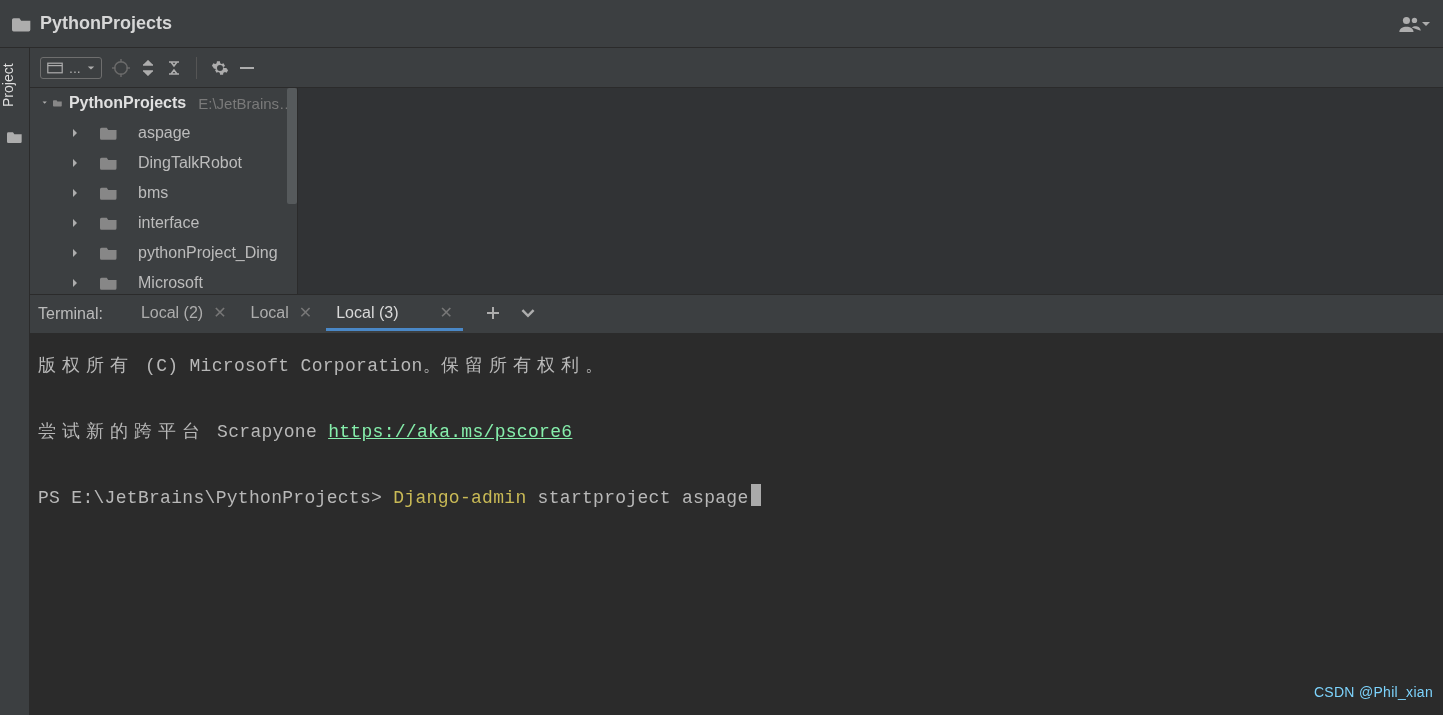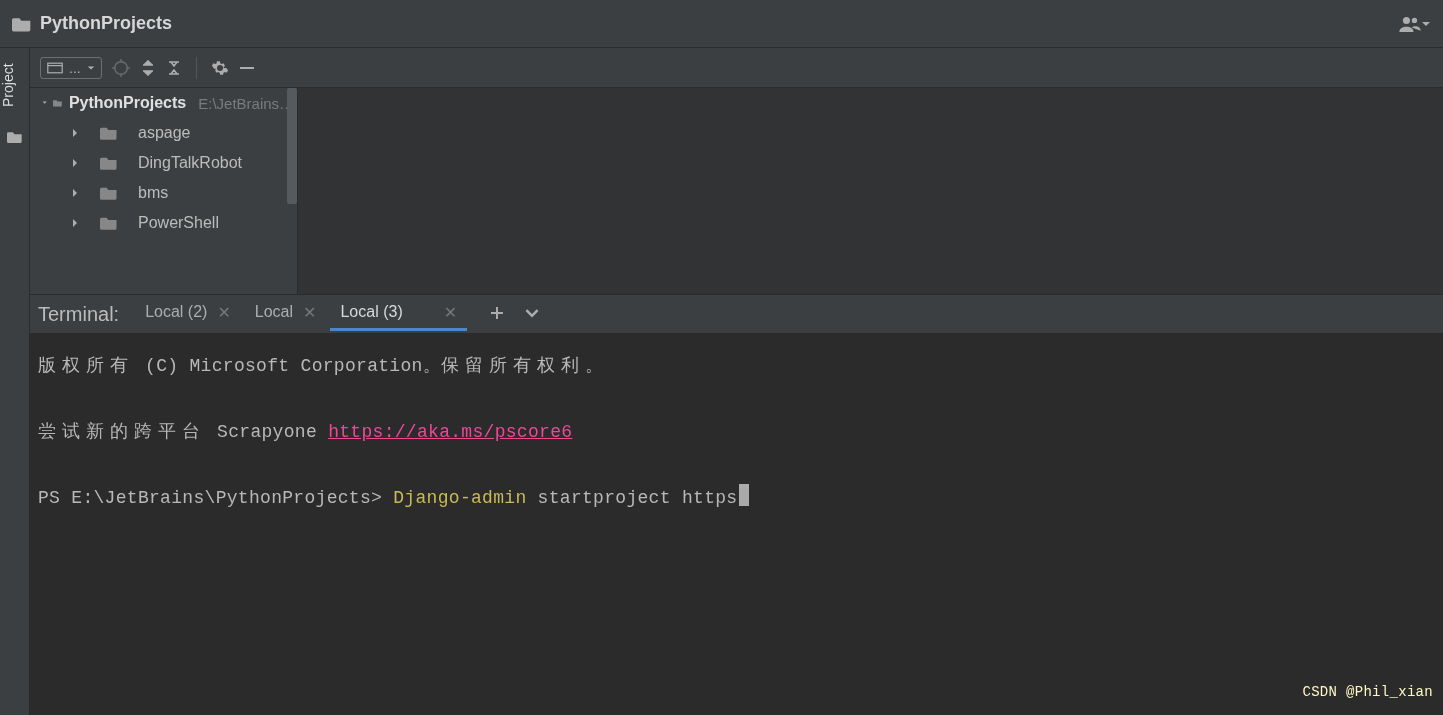--- a/index.html
+++ b/index.html
@@ -67,41 +67,41 @@
   .editor-empty {
     position:absolute; left:298px; top:88px; right:0; height:206px;
     background:#313335;
   }
   
   .termhdr {
     position:absolute; left:30px; right:0; top:294px; height:40px;
     background:#3c3f41; border-top:1px solid #2b2b2b; border-bottom:1px solid #2b2b2b;
     display:flex; align-items:center; padding:0 8px; gap:4px;
   }
-  .termhdr .ttl { color:#bbb; margin-right:12px; font-size:20px; }
+  .termhdr .ttl { color:#bbb; margin-right:24px; font-size:16px; }
   .ttab {
-    display:flex; gap:10px; padding:6px 10px;
+    display:flex; align-items:center; gap:10px; padding:6px 10px;
     color:#adadad; font-size:16px; border-bottom:3px solid transparent;
     cursor:default;
   }
   .ttab.active { color:#d9d9d9; border-bottom-color:#4a88c7;gap:41px; }
   .ttab .close { color:#777; }
   .term-actions { display:flex; align-items:center; gap:20px; margin-left:18px; color:#adadad; }
   
   .termbody {
     position:absolute; left:30px; right:0; top:334px; bottom:0;
     background:#2b2b2b; padding:16px 8px 8px 8px;
     font-family: "Consolas","Courier New",monospace; font-size:18px;
     line-height:33px; color:#b8b8b8; letter-spacing:0.3px;
   }
   .termbody .cjk { letter-spacing: 6px; }
-  .termbody a { color:#ec4899; text-decoration:underline; }
+  .termbody a { color:#86efac; text-decoration:underline; }
   .termbody .cmd { color:#c9ba56;margin-top:13px; }
   .cursor { display:inline-block; width:10px; height:22px; background:#aaa; vertical-align:-3px; margin-left:2px; }
-  .watermark { position:absolute; right:10px; bottom:6px; color:#fef9c3; font-size:14px; font-family:Liberation Mono, monospace; }
+  .watermark { position:absolute; right:10px; bottom:6px; color:#7dd3fc; font-size:14px; font-family:Liberation Sans, sans-serif; }
 </style>
 </head>
 <body>
 
 <div class="topbar">
   <div class="crumb">
     <svg class="folder-icon" viewBox="0 0 24 18">
         <path d="M2 2h7l2 3h11v11a2 2 0 0 1-2 2H2a2 2 0 0 1-2-2V4a2 2 0 0 1 2-2z"></path>
       </svg>
     <span class="crumb-title">PythonProjects</span>
@@ -213,21 +213,39 @@
       </svg>
     <span class="name">bms</span>
   </div>
   <div class="tree-row l1">
     <svg class="chev" viewBox="0 0 10 10">
         <path d="M3 1l4 4-4 4z"></path>
       </svg>
     <svg class="fold" viewBox="0 0 24 18">
         <path d="M2 2h7l2 3h11v11a2 2 0 0 1-2 2H2a2 2 0 0 1-2-2V4a2 2 0 0 1 2-2z"></path>
       </svg>
-    <span class="name">PowerShell</span>
+    <span class="name">interface</span>
+  </div>
+  <div class="tree-row l1">
+    <svg class="chev" viewBox="0 0 10 10">
+        <path d="M3 1l4 4-4 4z"></path>
+      </svg>
+    <svg class="fold" viewBox="0 0 24 18">
+        <path d="M2 2h7l2 3h11v11a2 2 0 0 1-2 2H2a2 2 0 0 1-2-2V4a2 2 0 0 1 2-2z"></path>
+      </svg>
+    <span class="name">pythonProject_Ding</span>
+  </div>
+  <div class="tree-row l1">
+    <svg class="chev" viewBox="0 0 10 10">
+        <path d="M3 1l4 4-4 4z"></path>
+      </svg>
+    <svg class="fold" viewBox="0 0 24 18">
+        <path d="M2 2h7l2 3h11v11a2 2 0 0 1-2 2H2a2 2 0 0 1-2-2V4a2 2 0 0 1 2-2z"></path>
+      </svg>
+    <span class="name">Microsoft</span>
   </div>
 </div>
 
 <div class="editor-empty"></div>
 
 <div class="termhdr">
   <span class="ttl">Terminal:</span>
   <div class="ttab">
     <span>Local (2)</span>
     <span class="close">✕</span>
@@ -253,15 +271,15 @@
         </svg>
     </span>
   </div>
 </div>
 
 <div class="termbody">
   <div><span class="cjk">版权所有</span><span> (C) Microsoft Corporation。</span><span class="cjk">保留所有权利。</span></div>
   <div>&nbsp;</div>
   <div><span class="cjk">尝试新的跨平台</span><span> Scrapyone </span><a href="#">https://aka.ms/pscore6</a></div>
   <div>&nbsp;</div>
-  <div><span>PS E:\JetBrains\PythonProjects&gt; </span><span class="cmd">Django-admin</span><span> startproject https</span><span class="cursor"></span></div>
+  <div><span>PS E:\JetBrains\PythonProjects&gt; </span><span class="cmd">Django-admin</span><span> startproject aspage</span><span class="cursor"></span></div>
   <div class="watermark">CSDN @Phil_xian</div>
 </div>
 
 </body></html>

